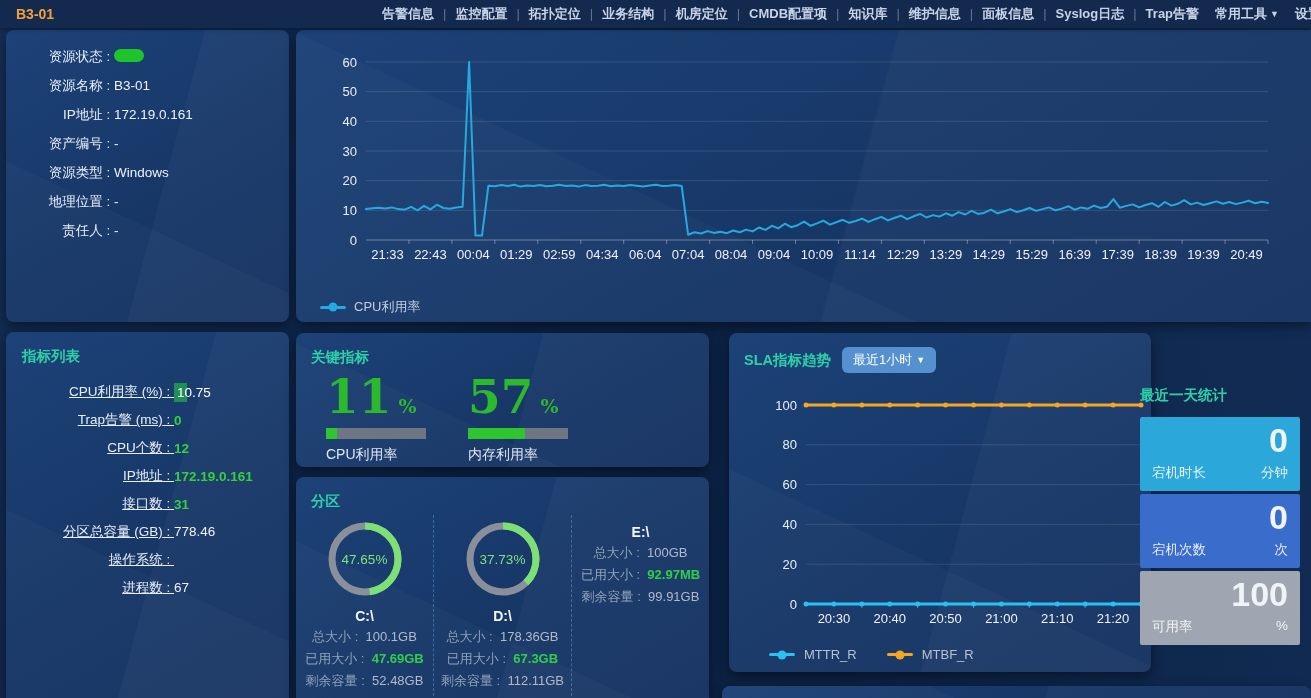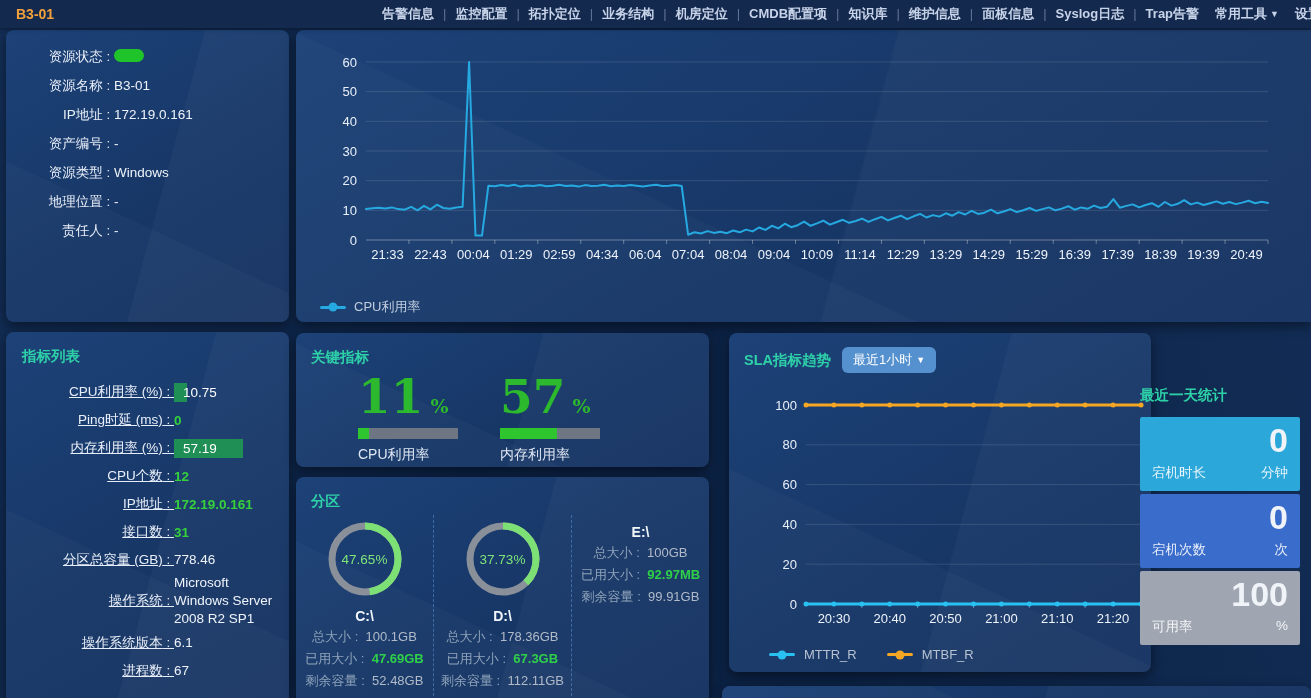--- a/index.html
+++ b/index.html
@@ -62,31 +62,31 @@
   #p-metrics .panel-title{position:absolute;left:16px;top:15px;}
   .metric-rows{position:absolute;left:0;top:46px;right:8px;}
   .metric-row{display:flex;align-items:center;min-height:28px;font-size:13.5px;}
   .m-label{width:168px;text-align:right;color:#e8eef8;flex:none;text-decoration:underline;}
   .m-label::after{content:" : ";white-space:pre;}
   .m-value{color:#eef3fa;}
   .v-green{color:#35d13c;font-weight:bold;}
   .v-plain{color:#eef3fa;max-width:120px;line-height:1.35;}
   .v-bar{position:relative;color:#fff;padding:2px 3px;}
   .mv-fill{position:absolute;left:0;top:0;bottom:0;background:#1f8f55;}
-  .mv-text{position:relative;z-index:1;margin-left:6px;}
+  .mv-text{position:relative;z-index:1;}
   
   #cpu-chart{position:absolute;inset:0;}
   .cpu-legend{position:absolute;left:24px;top:268px;display:flex;align-items:center;gap:8px;
     font-size:13px;color:#c2cede;cursor:pointer;}
   .lg-marker{position:relative;width:26px;height:3px;border-radius:2px;display:inline-block;}
   .lg-marker::after{content:"";position:absolute;left:50%;top:50%;width:9px;height:9px;border-radius:50%;
     transform:translate(-50%,-50%);background:inherit;}
   
   #p-key .panel-title{position:absolute;left:15px;top:15px;}
-  .km-blocks{position:absolute;left:30px;top:40px;display:flex;gap:42px;margin-left:32px;}
+  .km-blocks{position:absolute;left:30px;top:40px;display:flex;gap:42px;}
   .km-number{display:flex;align-items:baseline;}
   .km-num{font-family:"DejaVu Serif","Liberation Serif",serif;font-weight:bold;font-size:47px;
     color:#2db92d;line-height:1;}
   .km-unit{font-family:"DejaVu Serif","Liberation Serif",serif;font-weight:bold;font-size:19px;
     color:#2db92d;margin-left:7px;}
   .km-bar{width:100px;height:11px;background:#6e7683;margin-top:8px;}
   .km-fill{display:block;height:100%;background:#2fc52f;}
   .km-label{margin-top:7px;font-size:14px;color:#dfe7f3;}
   
   #p-part .panel-title{position:absolute;left:15px;top:15px;}
@@ -254,50 +254,41 @@
   </div>
 
   <div class="panel" id="p-metrics">
     <span class="panel-title">指标列表</span>
     <div class="metric-rows">
       <div class="metric-row">
         <span class="m-label">CPU利用率 (%)</span>
         <span class="m-value v-bar"><i class="mv-fill" style="width: 12.9px;"></i><span class="mv-text">10.75</span></span>
       </div>
       <div class="metric-row">
-        <span class="m-label">Ping时延 (ms)</span>
+        <span class="m-label">Trap告警 (ms)</span>
         <span class="m-value v-green">0</span>
-      </div>
-      <div class="metric-row">
-        <span class="m-label">内存利用率 (%)</span>
-        <span class="m-value v-bar"><i class="mv-fill" style="width: 68.628px;"></i><span class="mv-text">57.19</span></span>
       </div>
       <div class="metric-row">
         <span class="m-label">CPU个数</span>
         <span class="m-value v-green">12</span>
       </div>
       <div class="metric-row">
         <span class="m-label">IP地址</span>
         <span class="m-value v-green">172.19.0.161</span>
       </div>
       <div class="metric-row">
         <span class="m-label">接口数</span>
         <span class="m-value v-green">31</span>
       </div>
       <div class="metric-row">
         <span class="m-label">分区总容量 (GB)</span>
         <span class="m-value v-plain">778.46</span>
       </div>
       <div class="metric-row">
         <span class="m-label">操作系统</span>
-        <span class="m-value v-plain">Microsoft Windows Server 2008 R2 SP1</span>
-      </div>
-      <div class="metric-row">
-        <span class="m-label">操作系统版本</span>
-        <span class="m-value v-plain">6.1</span>
       </div>
       <div class="metric-row">
         <span class="m-label">进程数</span>
         <span class="m-value v-plain">67</span>
       </div>
     </div>
   </div>
 
   <div class="panel" id="p-key">
     <span class="panel-title">关键指标</span>

